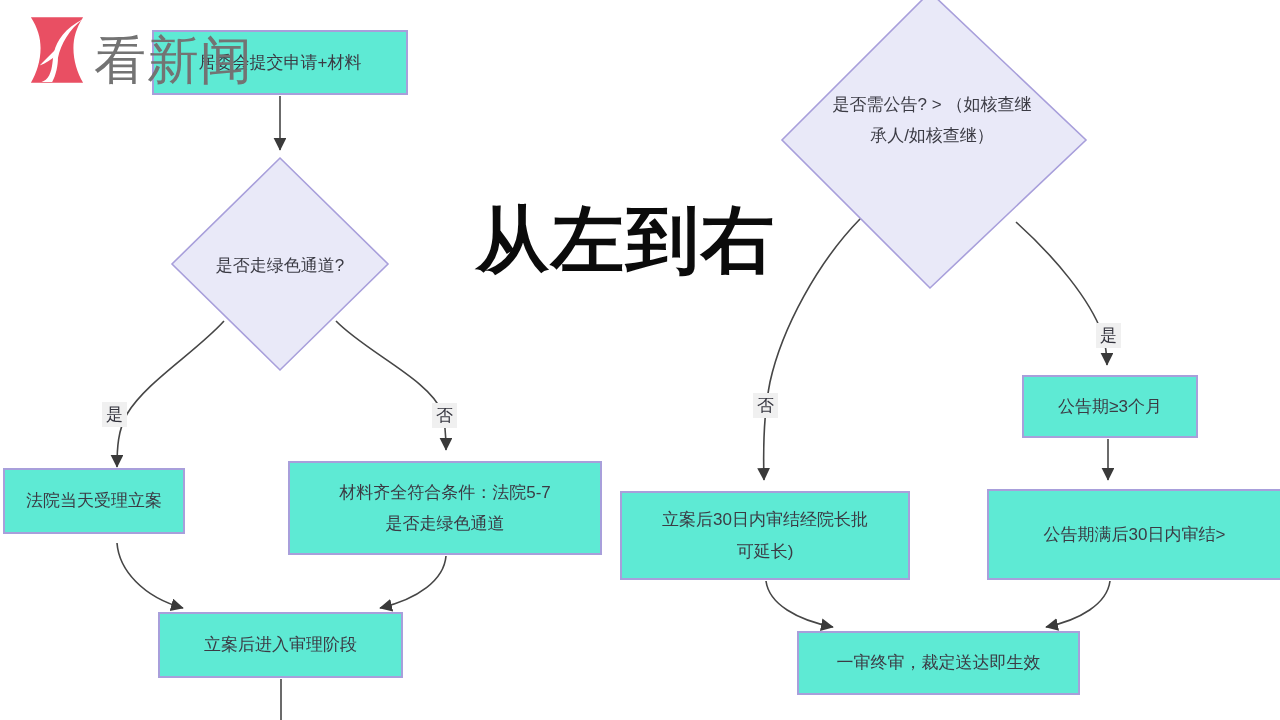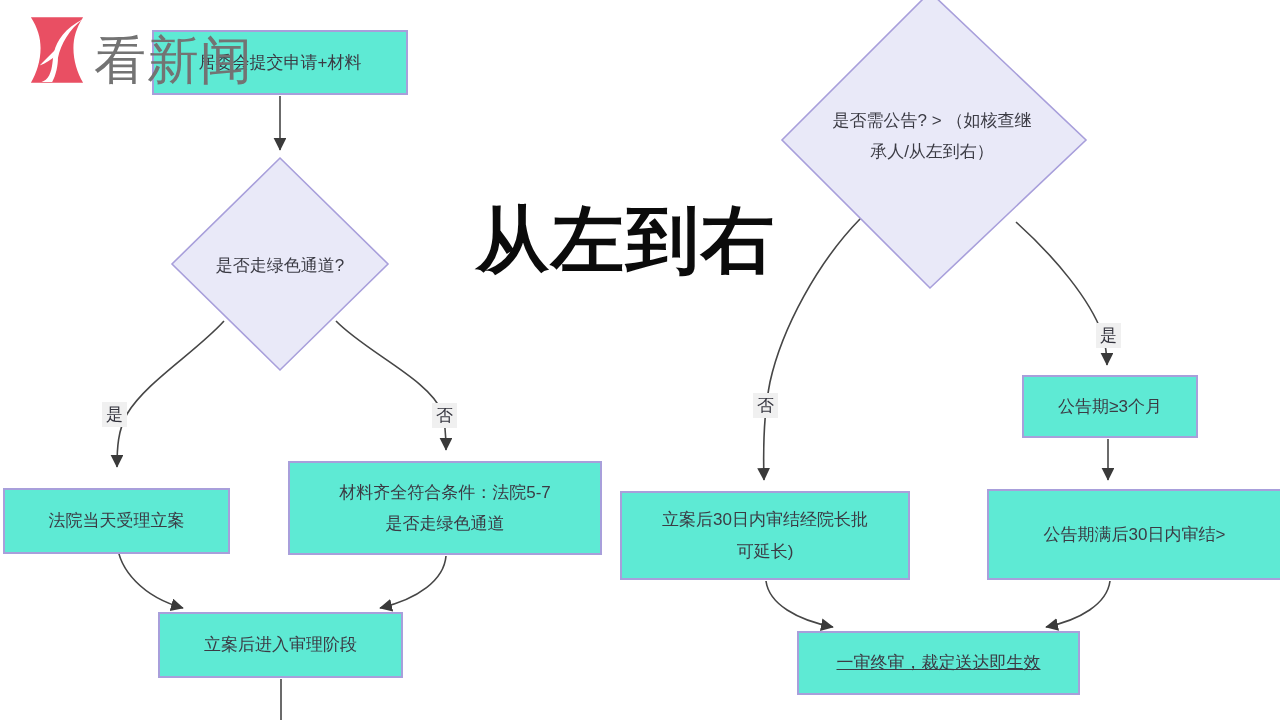--- a/index.html
+++ b/index.html
@@ -87,49 +87,49 @@
   <span>居委会提交申请+材料</span>
 </div>
 
 <div class="diamond-text" style="left:180px;top:250px;width:200px;">
   <span>是否走绿色通道?</span>
 </div>
 
 <div class="edge-label" style="left:102px;top:402px;">是</div>
 <div class="edge-label" style="left:432px;top:403px;">否</div>
 
-<div class="node" style="left:3px;top:488px;width:227px;height:66px;">
+<div class="node" style="left:3px;top:468px;width:182px;height:66px;">
   <span>法院当天受理立案</span>
 </div>
 
 <div class="node" style="left:288px;top:461px;width:314px;height:94px;">
   <span>材料齐全符合条件：法院5-7</span>
   <span>是否走绿色通道</span>
 </div>
 
 <div class="node" style="left:158px;top:612px;width:245px;height:66px;">
   <span>立案后进入审理阶段</span>
 </div>
 
-<div class="diamond-text" style="left:812px;top:105px;width:240px;">
+<div class="diamond-text" style="left:812px;top:89px;width:240px;">
   <span style="display:block;">是否需公告? &gt; （如核查继</span>
-  <span style="display:block;">承人/从左到右）</span>
+  <span style="display:block;">承人/如核查继）</span>
 </div>
 
 <div class="edge-label" style="left:753px;top:393px;">否</div>
 <div class="edge-label" style="left:1096px;top:323px;">是</div>
 
 <div class="node" style="left:1022px;top:375px;width:176px;height:63px;">
   <span>公告期≥3个月</span>
 </div>
 
 <div class="node" style="left:620px;top:491px;width:290px;height:89px;">
   <span>立案后30日内审结经院长批</span>
   <span>可延长)</span>
 </div>
 
 <div class="node" style="left:987px;top:489px;width:295px;height:91px;">
   <span>公告期满后30日内审结&gt;</span>
 </div>
 
-<div class="node" style="left:797px;top:631px;width:283px;height:64px;text-decoration:underline;">
+<div class="node" style="left:797px;top:631px;width:283px;height:64px;">
   <span>一审终审，裁定送达即生效</span>
 </div>
 
 </body></html>

